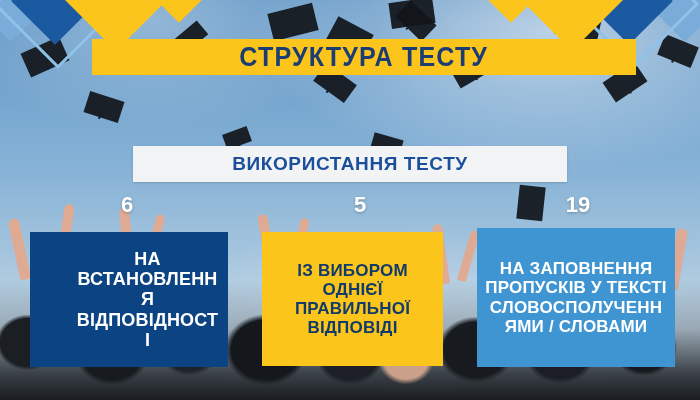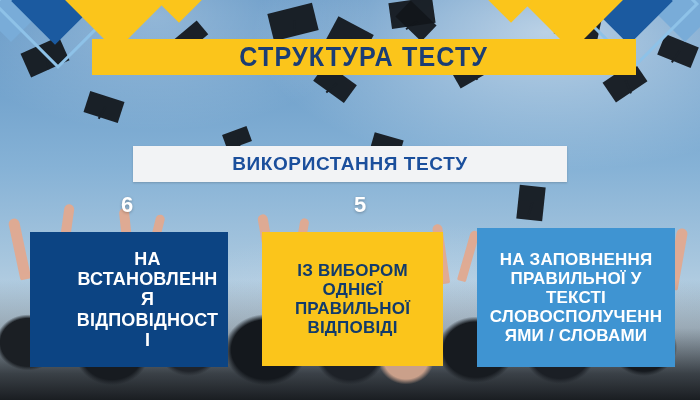--- a/index.html
+++ b/index.html
@@ -152,24 +152,25 @@
   <div class="title-bar">
     <span class="txt">СТРУКТУРА ТЕСТУ</span>
   </div>
 
   <div class="white-bar" id="bar-language">
     <span class="txt">ВИКОРИСТАННЯ ТЕСТУ</span>
   </div>
 
   <div class="num" id="num-0">6</div>
   <div class="num" id="num-1">5</div>
+  <div class="num" id="num-2">19</div>
 
   <div class="card" id="card-0">
     <span class="txt">НА ВСТАНОВЛЕННЯ ВІДПОВІДНОСТІ</span>
   </div>
   <div class="card" id="card-1">
     <span class="txt">ІЗ ВИБОРОМ ОДНІЄЇ ПРАВИЛЬНОЇ ВІДПОВІДІ</span>
   </div>
   <div class="card" id="card-2">
-    <span class="txt">НА ЗАПОВНЕННЯ ПРАВИЛЬНОЇ У ТЕКСТІ СЛОВОСПОЛУЧЕННЯМИ / СЛОВАМИ</span>
+    <span class="txt">НА ЗАПОВНЕННЯ ПРОПУСКІВ У ТЕКСТІ СЛОВОСПОЛУЧЕННЯМИ / СЛОВАМИ</span>
   </div>
 
 </div>
 
 </body></html>

